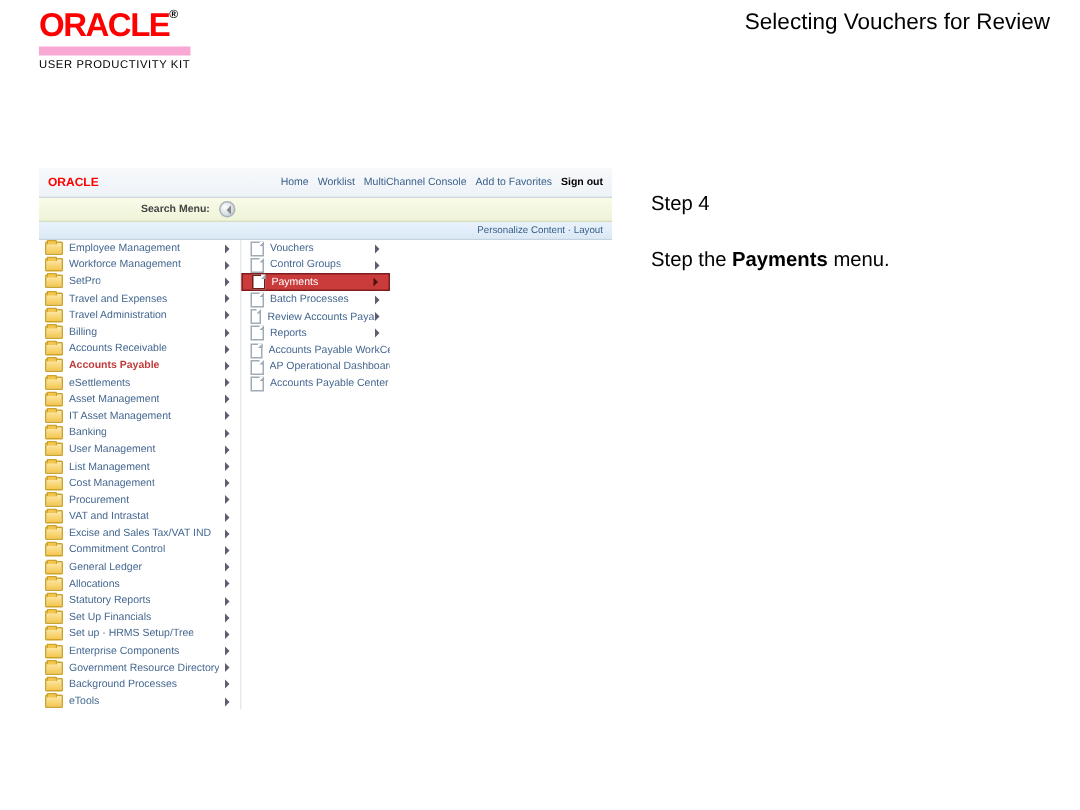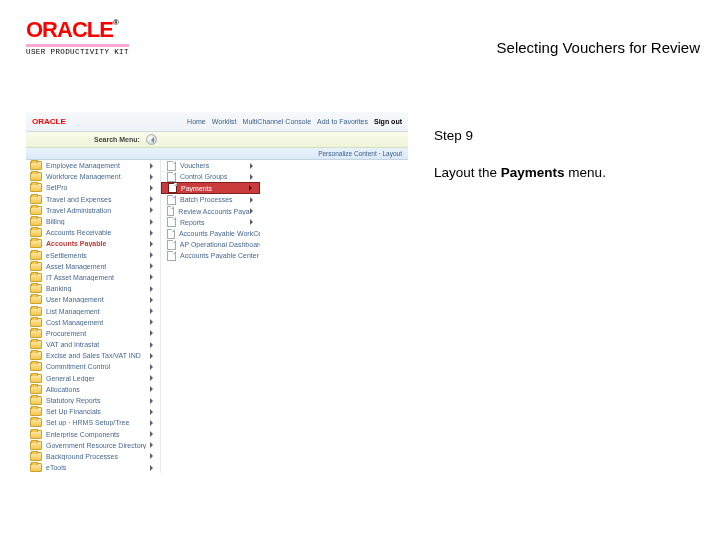--- a/index.html
+++ b/index.html
@@ -1,25 +1,25 @@
 <!DOCTYPE html>
 <html><head>
   <meta charset="utf-8">
   <style>
     * { box-sizing: border-box; margin: 0; padding: 0; }
     html, body { width: 720px; height: 540px; font-family: Arial, sans-serif; background: #fff; }
 
     .canvas { width: 720px; height: 540px; background: #fff; position: relative; }
 
     
-    .header-row { height: 56px; display: flex; align-items: flex-end; justify-content: space-between; padding: 6px 20px 0 26px; }
+    .header-row { height: 56px; display: flex; align-items: flex-start; justify-content: space-between; padding: 6px 20px 0 26px; }
     .brand { display: flex; flex-direction: column; line-height: 1; }
     .brand-logo { font-size: 22px; letter-spacing: -1px; font-weight: 700; color: #ff0000; }
     .brand-logo .tm { font-size: 8px; vertical-align: top; color: #000; }
-    .brand-sub { font-size: 7.5px; letter-spacing: 0.4px; color: #000; margin-top: 3px; border-top: 3px solid #f9a8d4; padding-top: 2px; font-family: Liberation Mono, monospace; }
+    .brand-sub { font-size: 7.5px; letter-spacing: 0.4px; color: #000; margin-top: 3px; border-top: 6px solid #f9a8d4; padding-top: 2px; }
     .page-title { font-size: 15px; color: #000; font-family: Arial, sans-serif; }
 
     
     .main-area { display: flex; margin-top: 56px; padding-left: 26px; padding-right: 10px; gap: 12px; }
 
     
     .sshot { width: 382px; background: #fff; font-size: 7.5px; color: #333; position: relative; }
 
     .sshot-topbar { height: 20px; background: linear-gradient(#f7f9fb, #eef3f8); border-bottom: 1px solid #d0d8e0; display: flex; align-items: center; }
     .sshot-topbar .orc { color: #ff0000; font-weight: 700; margin-left: 6px; font-size: 8px; }
@@ -275,20 +275,20 @@
             </div>
             <div class="mitem">
               <span class="pg"></span>
               <span class="lbl">Accounts Payable Center</span>
             </div>
           </div>
     </div>
   </div>
 
   <div class="right-panel">
-    <div class="step">Step 9</div>
+    <div class="step">Step 4</div>
     <div class="instr">
-      <span>Layout the </span><strong>Payments</strong><span> menu.</span>
+      <span>Step the </span><strong>Payments</strong><span> menu.</span>
     </div>
   </div>
 </div>
 
 </div>
 
 </body></html>

